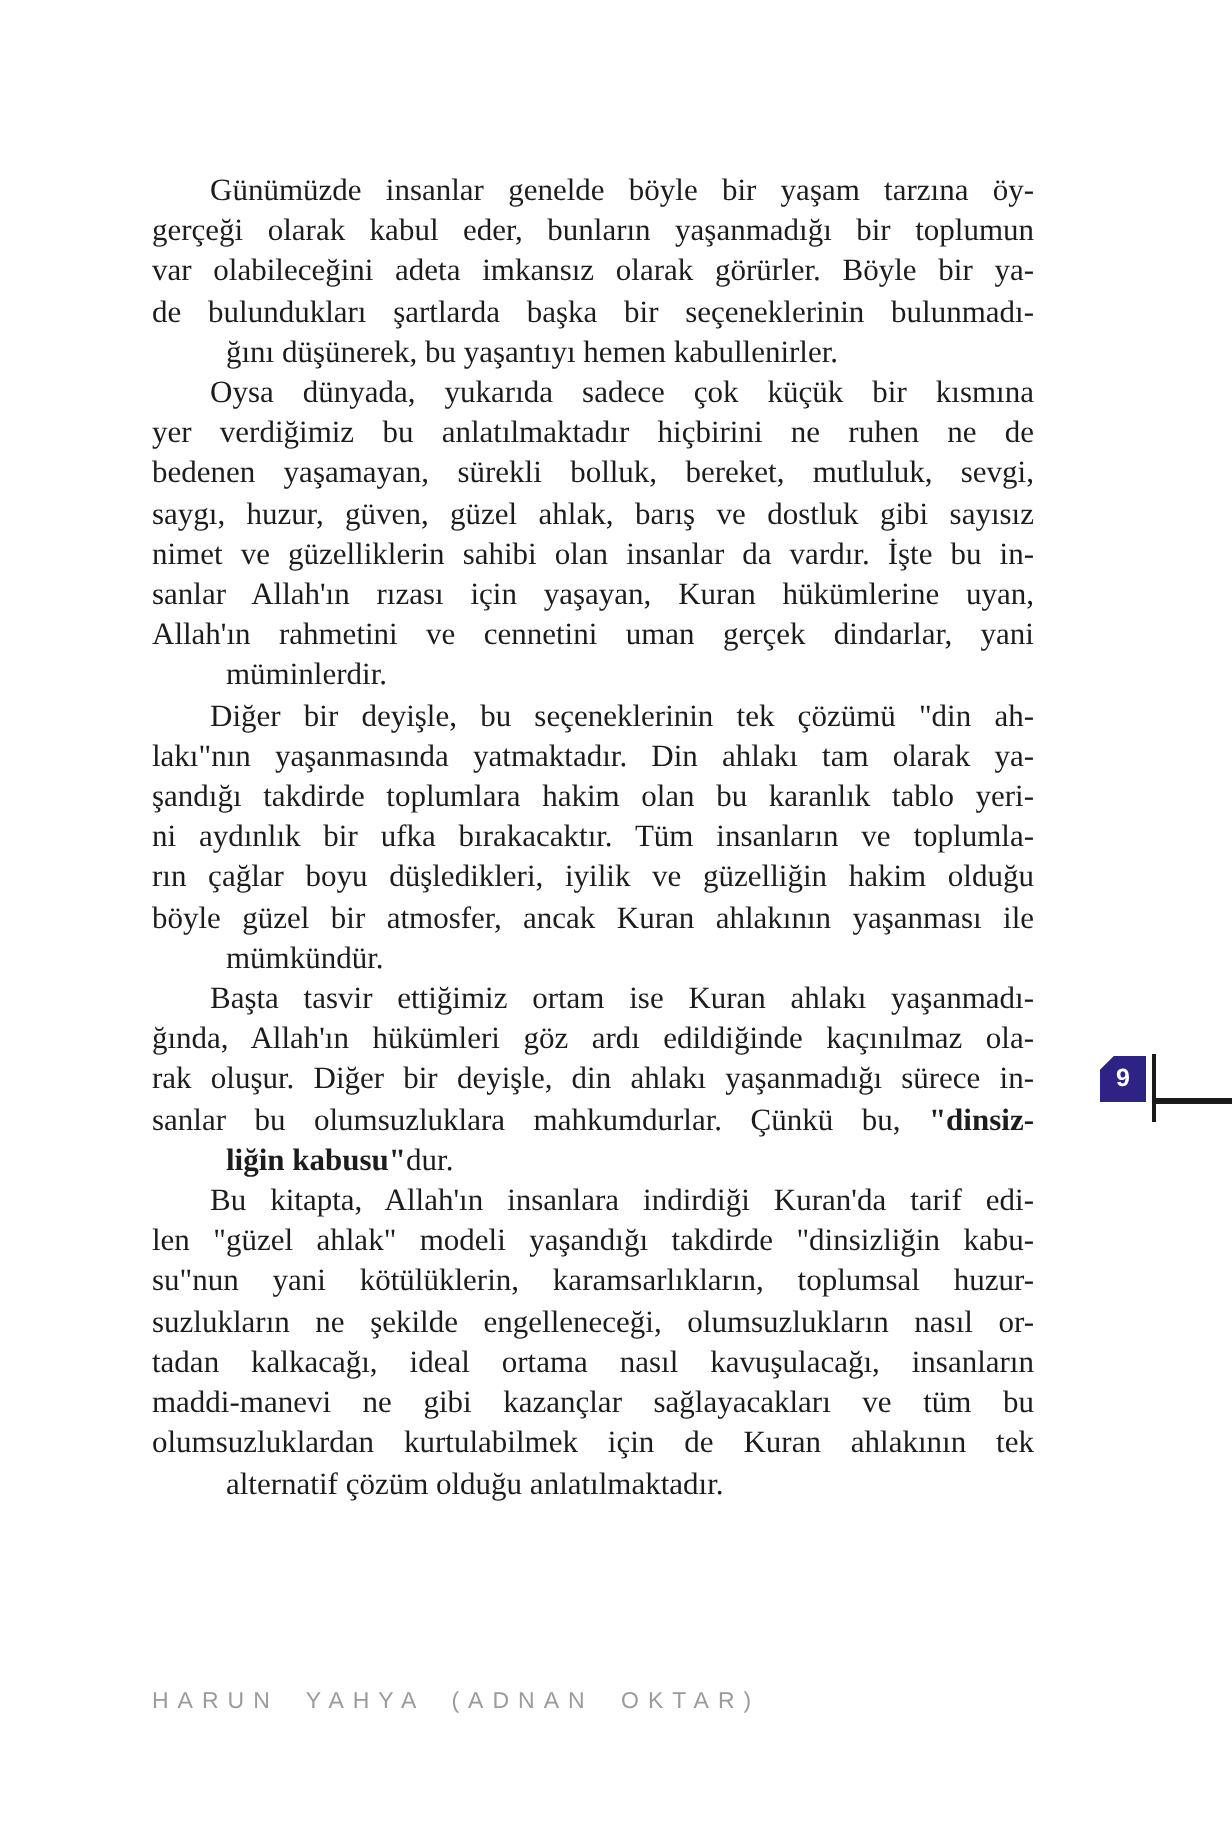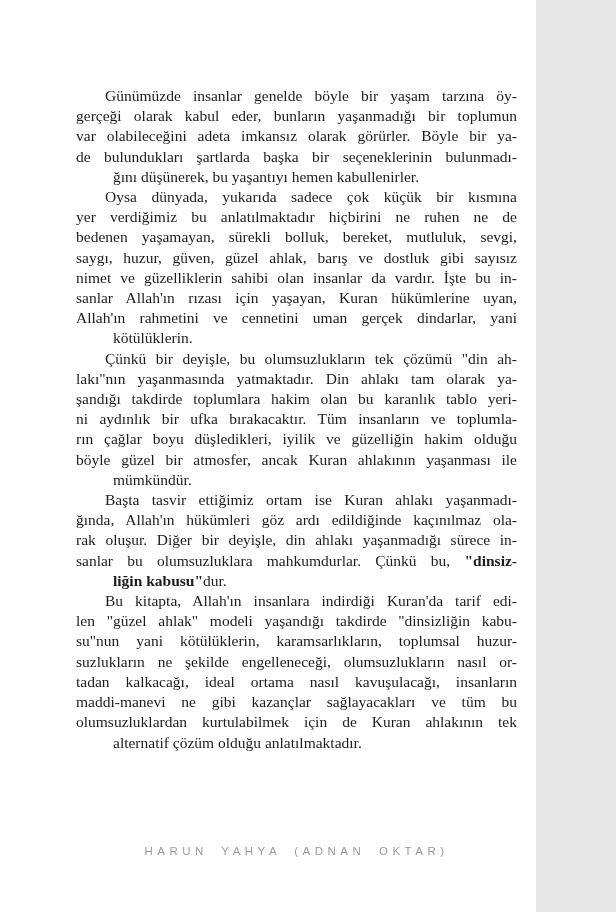--- a/index.html
+++ b/index.html
@@ -1,18 +1,18 @@
 <!DOCTYPE html>
 <html style="--pn-bg: #2d2384; --pn-fg: #ffffff; --body-color: #1c1c1c; --footer-color: #9b9b9b; --rule-color: #1a1a1a;"><head>
 <meta charset="utf-8">
 <style>
   html, body { margin: 0; padding: 0; background: #e8e8e8; }
   .page {
     position: relative;
-    width: 536px; height: 912px;
+    width: 616px; height: 912px;
     background: #ffffff;
     overflow: hidden;
     font-family: "Liberation Serif", "DejaVu Serif", serif;
   }
   .text-block {
     position: absolute;
     left: 76px; top: 86px;
     width: 441px;
     color: var(--body-color, #1c1c1c);
     font-size: 15.5px;
@@ -50,21 +50,21 @@
   .rule-horizontal {
     position: absolute;
     left: 577px; top: 549px;
     width: 39px; height: 2.5px;
     background: var(--rule-color, #1a1a1a);
   }
   .footer {
     position: absolute;
     left: 76px; top: 845px;
     width: 441px;
-    text-align: center;
+    text-align: left;
     color: var(--footer-color, #9b9b9b);
     font-family: "Liberation Sans", sans-serif;
     font-size: 11.5px;
     letter-spacing: 4.5px;
     word-spacing: 6px;
     white-space: nowrap;
   }
 </style>
 </head>
 <body>
@@ -81,24 +81,24 @@
         <div class="line last">ğını düşünerek, bu yaşantıyı hemen kabullenirler.</div>
       </div>
       <div class="para">
         <div class="line first">Oysa dünyada, yukarıda sadece çok küçük bir kısmına</div>
         <div class="line">yer verdiğimiz bu anlatılmaktadır hiçbirini ne ruhen ne de</div>
         <div class="line">bedenen yaşamayan, sürekli bolluk, bereket, mutluluk, sevgi,</div>
         <div class="line">saygı, huzur, güven, güzel ahlak, barış ve dostluk gibi sayısız</div>
         <div class="line">nimet ve güzelliklerin sahibi olan insanlar da vardır. İşte bu in-</div>
         <div class="line">sanlar Allah'ın rızası için yaşayan, Kuran hükümlerine uyan,</div>
         <div class="line">Allah'ın rahmetini ve cennetini uman gerçek dindarlar, yani</div>
-        <div class="line last">kötülüklerin.</div>
+        <div class="line last">müminlerdir.</div>
       </div>
       <div class="para">
-        <div class="line first">Çünkü bir deyişle, bu olumsuzlukların tek çözümü "din ah-</div>
+        <div class="line first">Diğer bir deyişle, bu seçeneklerinin tek çözümü "din ah-</div>
         <div class="line">lakı"nın yaşanmasında yatmaktadır. Din ahlakı tam olarak ya-</div>
         <div class="line">şandığı takdirde toplumlara hakim olan bu karanlık tablo yeri-</div>
         <div class="line">ni aydınlık bir ufka bırakacaktır. Tüm insanların ve toplumla-</div>
         <div class="line">rın çağlar boyu düşledikleri, iyilik ve güzelliğin hakim olduğu</div>
         <div class="line">böyle güzel bir atmosfer, ancak Kuran ahlakının yaşanması ile</div>
         <div class="line last">mümkündür.</div>
       </div>
       <div class="para">
         <div class="line first">Başta tasvir ettiğimiz ortam ise Kuran ahlakı yaşanmadı-</div>
         <div class="line">ğında, Allah'ın hükümleri göz ardı edildiğinde kaçınılmaz ola-</div>

